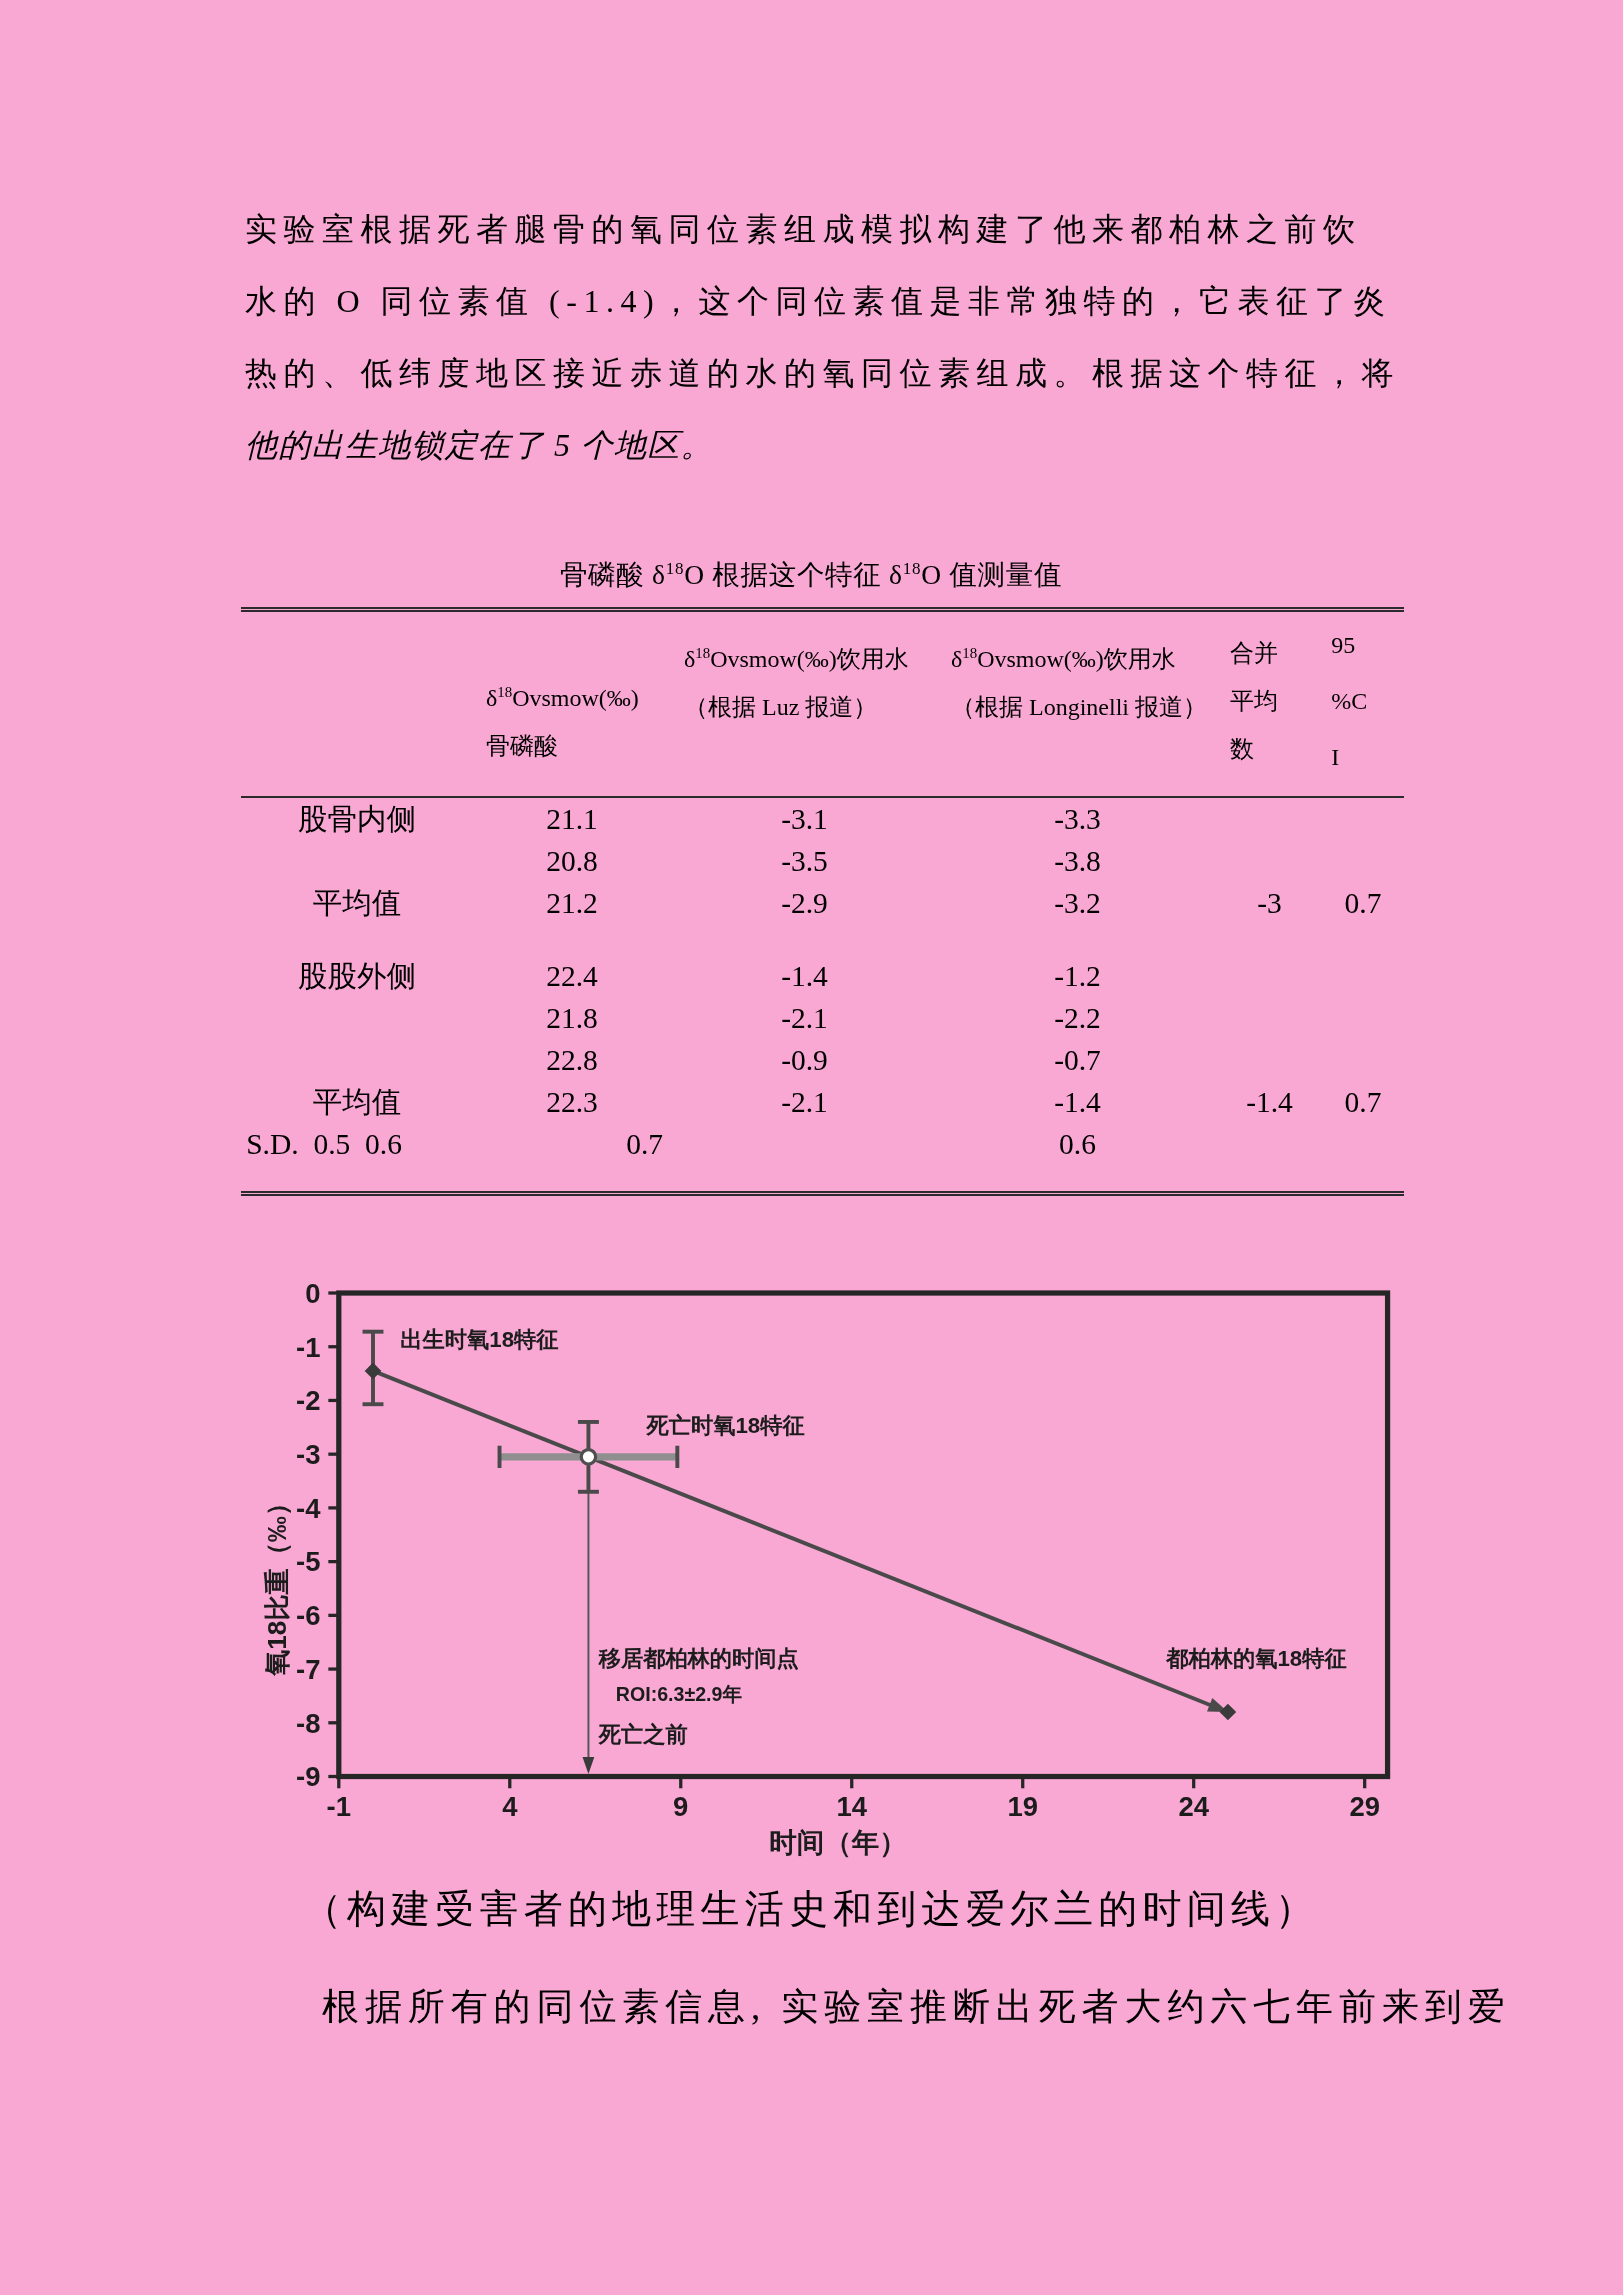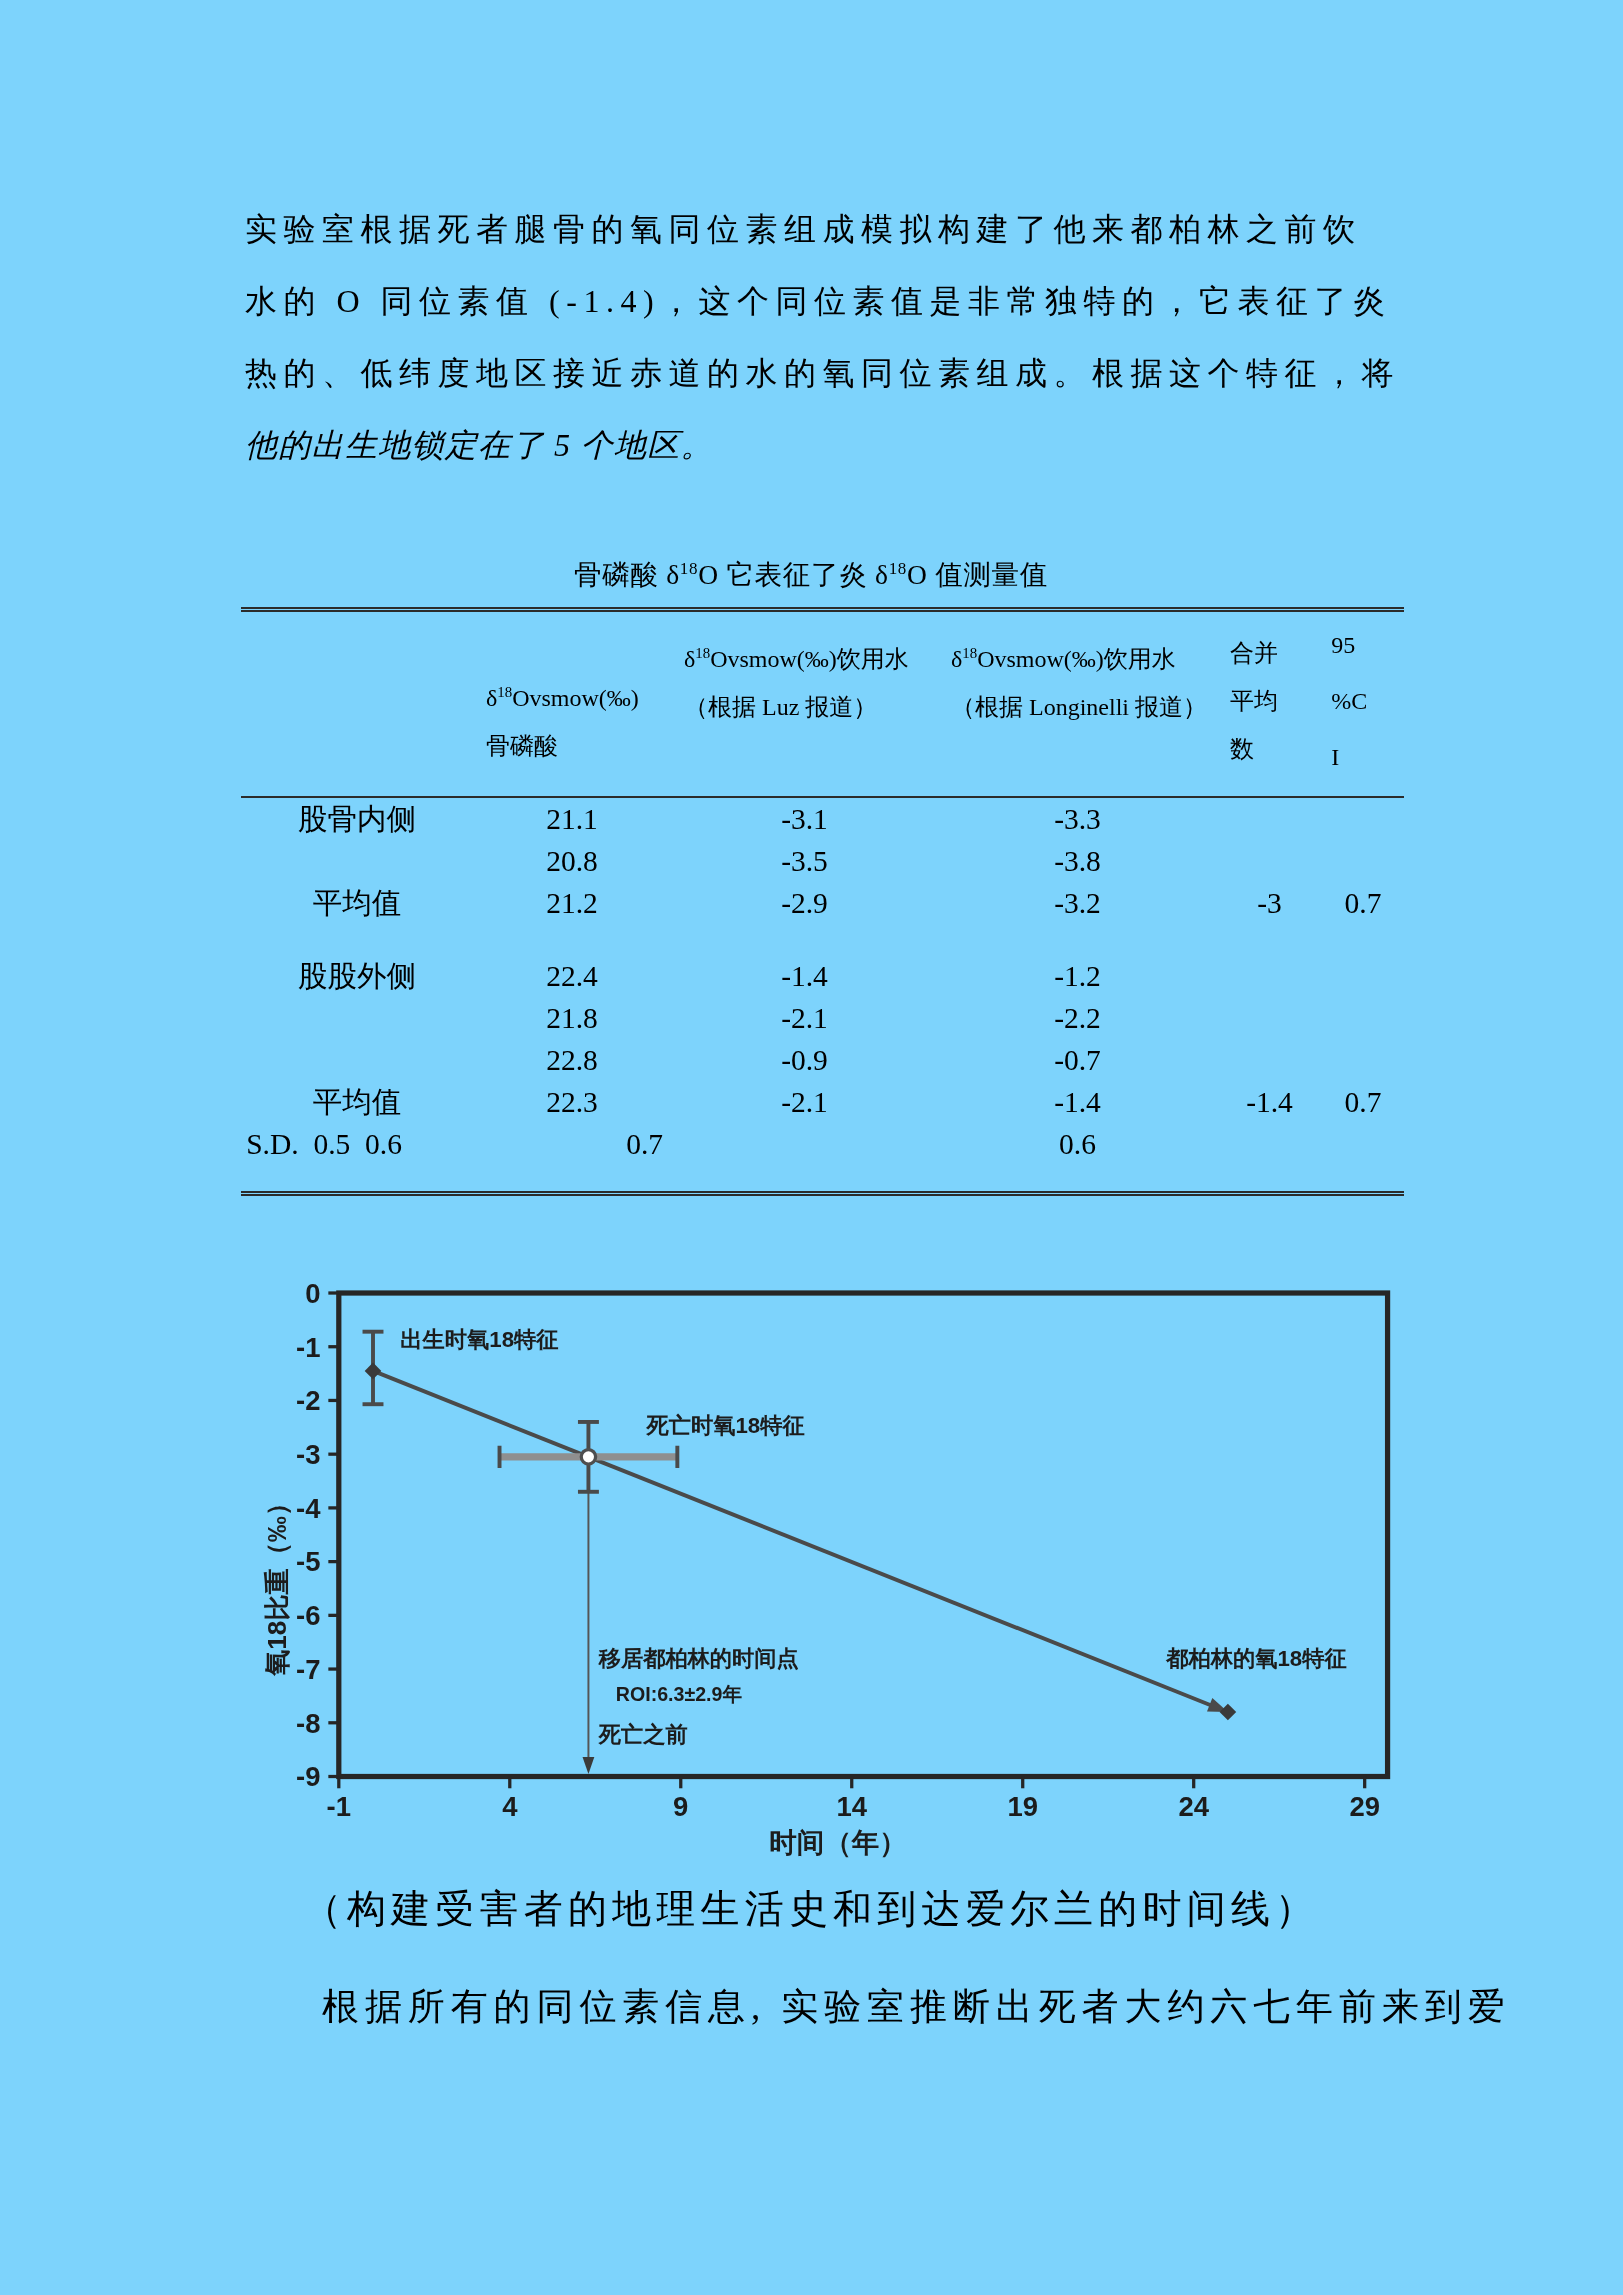--- a/index.html
+++ b/index.html
@@ -1,16 +1,16 @@
 <!DOCTYPE html>
 <html style="font-size:10.5px"><head>
 <meta charset="utf-8">
 <style>
   html,body{margin:0;padding:0;background:#888;}
-  .page{position:relative;width:1623px;height:2295px;background:#7dd3fc;margin:0 auto;overflow:hidden;
+  .page{position:relative;width:1623px;height:2295px;background:#f9a8d4;margin:0 auto;overflow:hidden;
         font-family:"Liberation Serif","DejaVu Serif",serif;color:#000;}
   
   #para1{position:absolute;left:245px;top:193px;width:1132px;font-size:32px;}
   #para1 .line{height:72px;line-height:72px;white-space:nowrap;letter-spacing:6.5px;}
   #para1 .line.short{letter-spacing:1.3px;font-style:italic;}
   
   #table-title{position:absolute;left:245px;top:549px;width:1132px;text-align:center;
                font-size:27.5px;line-height:39px;letter-spacing:0.7px;}
   #table-title sup{font-size:0.62em;}
   
@@ -45,21 +45,21 @@
 <div class="page">
 
   <section id="para1">
     <div class="line">实验室根据死者腿骨的氧同位素组成模拟构建了他来都柏林之前饮</div>
     <div class="line">水的 O 同位素值 (-1.4)，这个同位素值是非常独特的，它表征了炎</div>
     <div class="line">热的、低纬度地区接近赤道的水的氧同位素组成。根据这个特征，将</div>
     <div class="line short">他的出生地锁定在了 5 个地区。</div>
   </section>
 
   <div id="table-title">
-    <span>骨磷酸 δ</span><sup>18</sup><span>O 它表征了炎 δ</span><sup>18</sup><span>O 值测量值</span>
+    <span>骨磷酸 δ</span><sup>18</sup><span>O 根据这个特征 δ</span><sup>18</sup><span>O 值测量值</span>
   </div>
 
   <table id="data-table">
     <colgroup>
       <col style="width:232px">
         <col style="width:198px">
         <col style="width:267px">
       <col style="width:279px">
         <col style="width:105px">
         <col style="width:82px">

